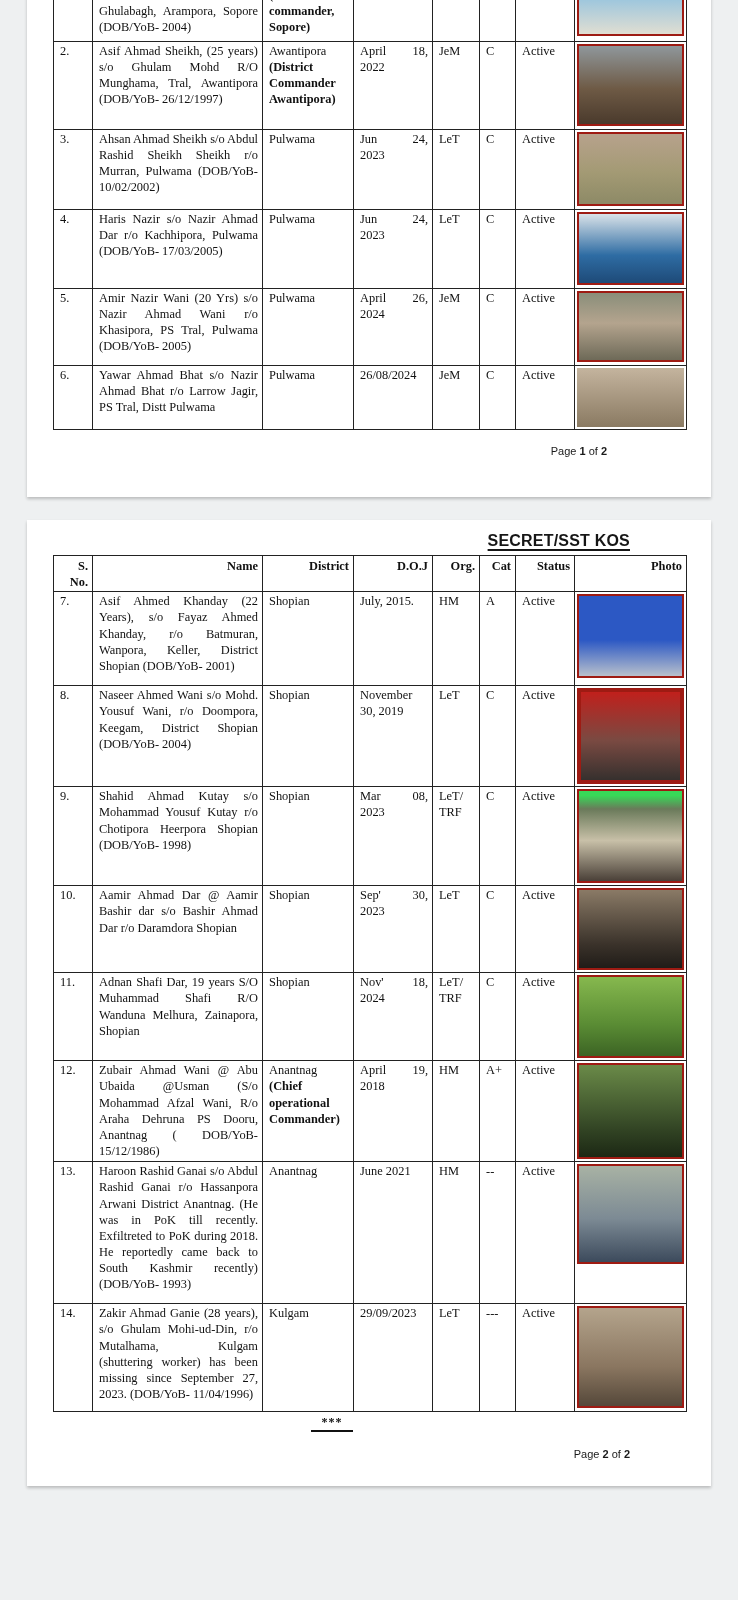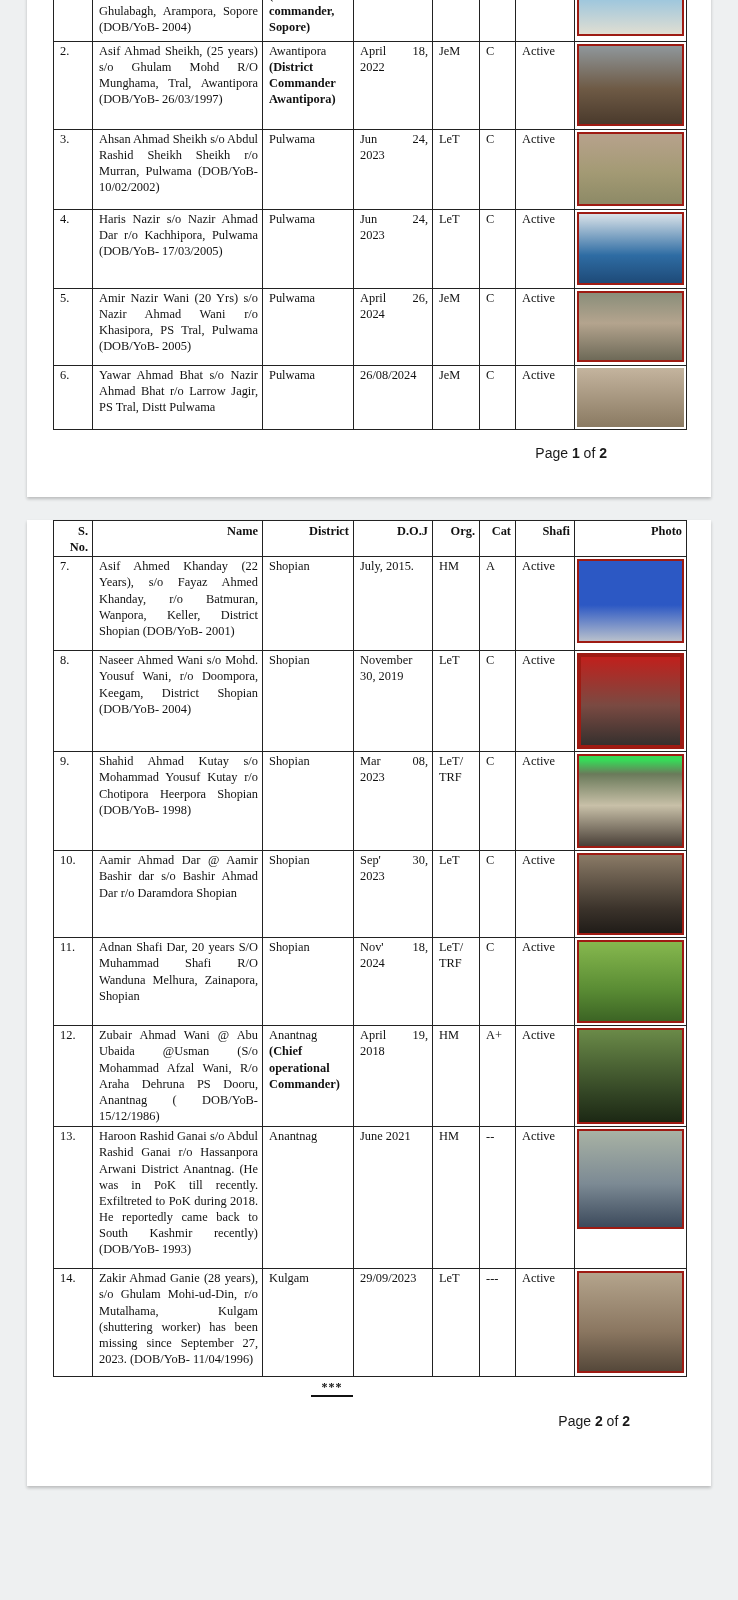--- a/index.html
+++ b/index.html
@@ -15,21 +15,21 @@
   .c-name{text-align:justify;}
   .c-dist .bold,.bold{font-weight:700;}
   .c-dist .bold{text-align:justify;}
   .doj1{display:flex;justify-content:space-between;text-align:center;}
   .c-photo{padding:2px !important;}
   .photo{box-sizing:border-box;width:100%;border:2px solid #9e1b13;background:#888;}
   .photo.thick{border-width:4px;}
   .photo.noframe{border:none;}
   .heading{font-family:"Liberation Sans",sans-serif;font-weight:700;font-size:16px;text-align:right;padding:12px 81px 5px 0;color:#161616;}
   .heading span{text-decoration:underline;text-decoration-thickness:2px;text-underline-offset:3px;letter-spacing:.2px;}
-  .pgfoot{font-family:"Liberation Sans",sans-serif;font-size:14px;color:#1a1a1a;text-align:right;}
+  .pgfoot{font-family:"Liberation Sans",sans-serif;font-size:11px;color:#1a1a1a;text-align:right;}
   #page1 .pgfoot{padding:15px 104px 0 0;}
   #page2 .pgfoot{padding:16px 81px 0 0;}
   .endmark{margin:3px 0 0 284px;width:42px;text-align:center;font-weight:700;font-size:12px;letter-spacing:1px;border-bottom:2px solid #111;padding-bottom:0;}
 </style>
 </head>
 <body>
 
 <div>
 
   <div class="page" id="page1">
@@ -62,21 +62,21 @@
         <td></td>
         <td></td>
         <td></td>
         <td class="c-photo">
           <div class="photo" style="height: 48px; background: linear-gradient(rgb(140, 192, 224), rgb(224, 222, 210));"></div>
         </td>
       </tr>
 
       <tr style="height:88px">
         <td><span>2.</span></td>
-        <td class="c-name"><span>Asif Ahmad Sheikh, (25 years) s/o Ghulam Mohd R/O Munghama, Tral, Awantipora (DOB/YoB- 26/03/1997)</span></td>
+        <td class="c-name"><span>Asif Ahmad Sheikh, (25 years) s/o Ghulam Mohd R/O Munghama, Tral, Awantipora (DOB/YoB- 26/12/1997)</span></td>
         <td class="c-dist">
           <div>Awantipora</div>
           <div class="bold">(District Commander Awantipora)</div>
         </td>
         <td>
           <div class="doj1">
                 <span>April</span>
                 <span>18,</span>
               </div>
           <div>2022</div>
@@ -173,40 +173,41 @@
     </tbody>
       </table>
     <div class="pgfoot">
       <span>Page </span><span class="bold">1</span><span> of </span><span class="bold">2</span>
     </div>
   </div>
 
   <div id="gap"></div>
 
   <div class="page" id="page2">
+    <div class="heading"><span>SECRET/SST KOS</span></div>
     <table class="kos">
       <colgroup>
         <col style="width:39px">
           <col style="width:170px">
           <col style="width:91px">
           <col style="width:79px">
         <col style="width:47px">
           <col style="width:36px">
           <col style="width:59px">
           <col style="width:112px">
       </colgroup>
       <tbody>
           <tr style="height:33px">
         <th>S. No.</th>
         <th class="ctr">Name</th>
         <th>District</th>
         <th class="ctr">D.O.J</th>
         <th class="ctr">Org.</th>
         <th>Cat</th>
-        <th>Shafi</th>
+        <th>Status</th>
         <th class="ctr">Photo</th>
       </tr>
 
       <tr style="height:94px">
         <td><span>7.</span></td>
         <td class="c-name"><span>Asif Ahmed Khanday (22 Years), s/o Fayaz Ahmed Khanday, r/o Batmuran, Wanpora, Keller, District Shopian (DOB/YoB- 2001)</span></td>
         <td class="c-dist">
               <div>Shopian</div>
             </td>
         <td>
@@ -282,21 +283,21 @@
         <td><span>LeT</span></td>
         <td><span>C</span></td>
         <td><span>Active</span></td>
         <td class="c-photo">
               <div class="photo" style="height: 82px; background: linear-gradient(rgb(138, 122, 102), rgb(58, 50, 42) 70%, rgb(32, 28, 24));"></div>
             </td>
       </tr>
 
       <tr style="height:87px">
         <td><span>11.</span></td>
-        <td class="c-name"><span>Adnan Shafi Dar, 20 years S/O Muhammad Shafi R/O Wanduna Melhura, Zainapora, Shopian</span></td>
+        <td class="c-name"><span>Adnan Shafi Dar, 19 years S/O Muhammad Shafi R/O Wanduna Melhura, Zainapora, Shopian</span></td>
         <td class="c-dist">
               <div>Shopian</div>
             </td>
         <td>
           <div class="doj1">
                 <span>Nov'</span>
                 <span>18,</span>
               </div>
           <div>2024</div>
         </td>

